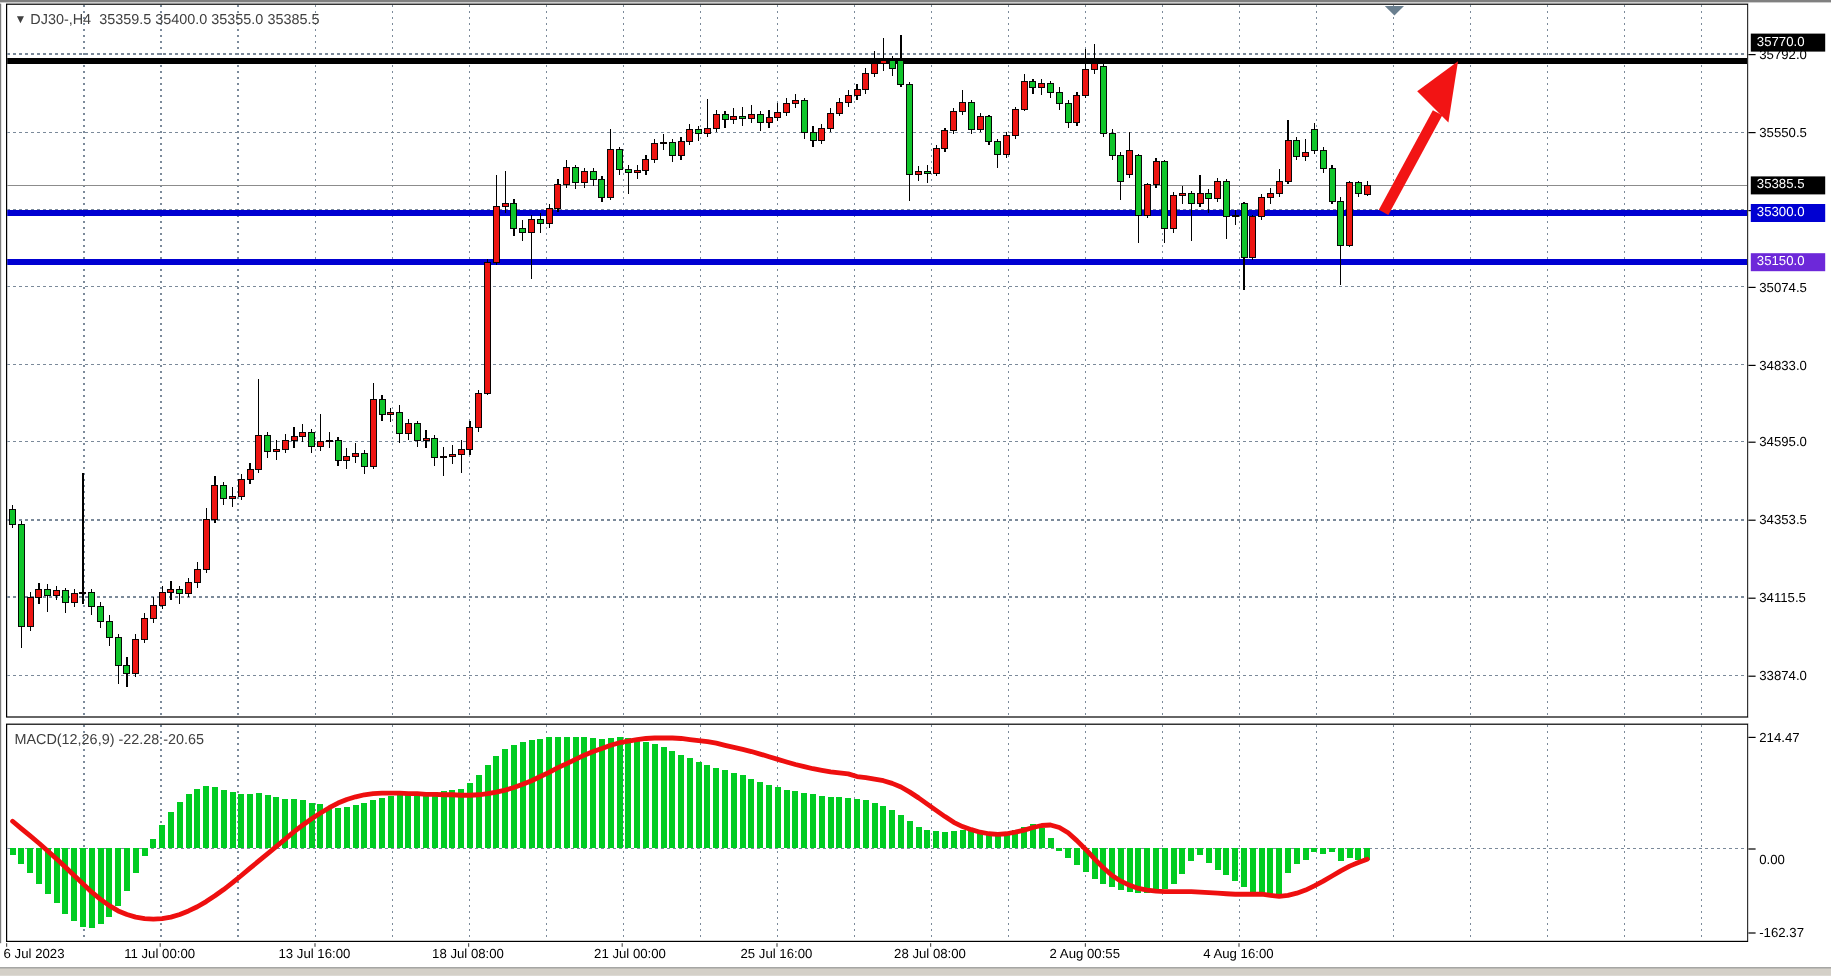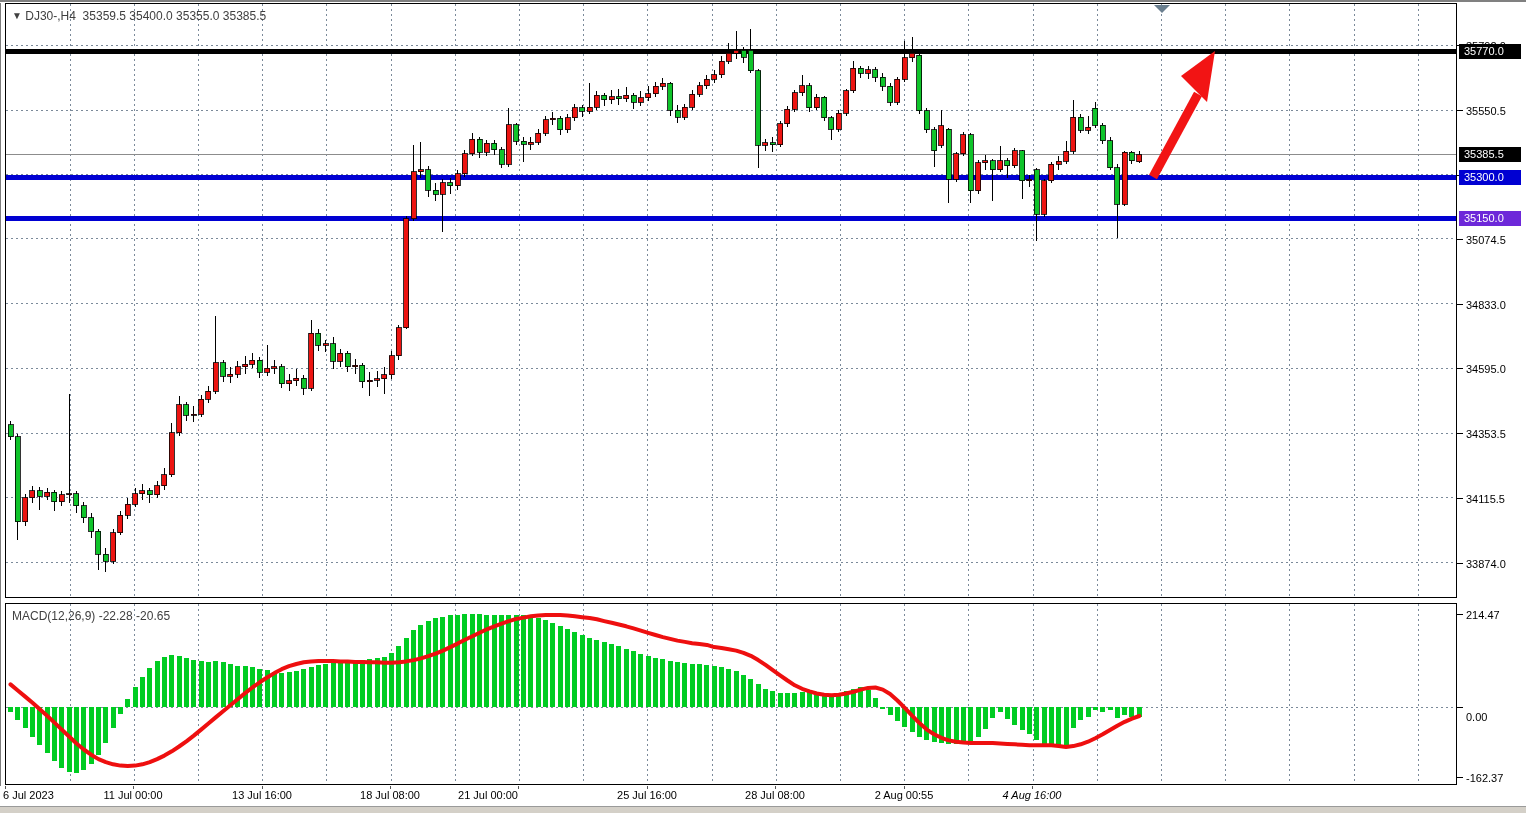--- a/index.html
+++ b/index.html
@@ -409,21 +409,21 @@
     <div class="tick-dash" style="top: 301px;"></div>
     <div class="tick-label" style="top: 302px;">34833.0</div>
     <div class="tick-dash" style="top: 365px;"></div>
     <div class="tick-label" style="top: 366px;">34595.0</div>
     <div class="tick-dash" style="top: 430px;"></div>
     <div class="tick-label" style="top: 431px; text-align: right;">34353.5</div>
     <div class="tick-dash" style="top: 495px;"></div>
     <div class="tick-label" style="top: 496px;">34115.5</div>
     <div class="tick-dash" style="top: 560px;"></div>
     <div class="tick-label" style="top: 561px;">33874.0</div>
-    <div class="price-box" style="top: 41px; background: rgb(0, 0, 0);">35770.0</div>
+    <div class="price-box" style="top: 25px; background: rgb(0, 0, 0);">35770.0</div>
     <div class="price-box" style="top: 144px; background: rgb(0, 0, 0);">35385.5</div>
     <div class="price-box" style="top: 167px; background: rgb(0, 0, 210);">35300.0</div>
     <div class="price-box" style="top: 208px; background: #6d28d9;">35150.0</div>
   </div>
 
 <div class="panel" id="macd-panel">
   <div class="overlay-label">MACD(12,26,9) -22.28 -20.65</div>
   <svg id="macd-svg" width="1450" height="180" viewBox="0 0 1450 180">
       <line x1="64" y1="0" x2="64" y2="180" stroke="#7b8a9a" stroke-width="1" stroke-dasharray="2,3" shape-rendering="crispEdges"></line>
       <line x1="128.2" y1="0" x2="128.2" y2="180" stroke="#7b8a9a" stroke-width="1" stroke-dasharray="2,3" shape-rendering="crispEdges"></line>
@@ -619,23 +619,23 @@
 <div id="time-axis">
     <div class="time-tick" style="left: 5px;"></div>
     <div class="time-label edge" style="left: 3px;">6 Jul 2023</div>
     <div class="time-tick" style="left: 133px;"></div>
     <div class="time-label" style="left: 133px;">11 Jul 00:00</div>
     <div class="time-tick" style="left: 262px;"></div>
     <div class="time-label" style="left: 262px;">13 Jul 16:00</div>
     <div class="time-tick" style="left: 390px;"></div>
     <div class="time-label" style="left: 390px;">18 Jul 08:00</div>
     <div class="time-tick" style="left: 518px;"></div>
-    <div class="time-label" style="left: 488px; text-align: right;">21 Jul 00:00</div>
+    <div class="time-label" style="left: 525px; text-align: right;">21 Jul 00:00</div>
     <div class="time-tick" style="left: 647px;"></div>
     <div class="time-label" style="left: 647px;">25 Jul 16:00</div>
     <div class="time-tick" style="left: 775px;"></div>
     <div class="time-label" style="left: 775px;">28 Jul 08:00</div>
     <div class="time-tick" style="left: 904px;"></div>
     <div class="time-label" style="left: 904px;">2 Aug 00:55</div>
     <div class="time-tick" style="left: 1032px;"></div>
-    <div class="time-label" style="left: 1032px; font-style: italic;">4 Aug 16:00</div>
+    <div class="time-label" style="left: 1032px;">4 Aug 16:00</div>
   </div>
 <div class="bottom-strip"></div>
 
 </body></html>

